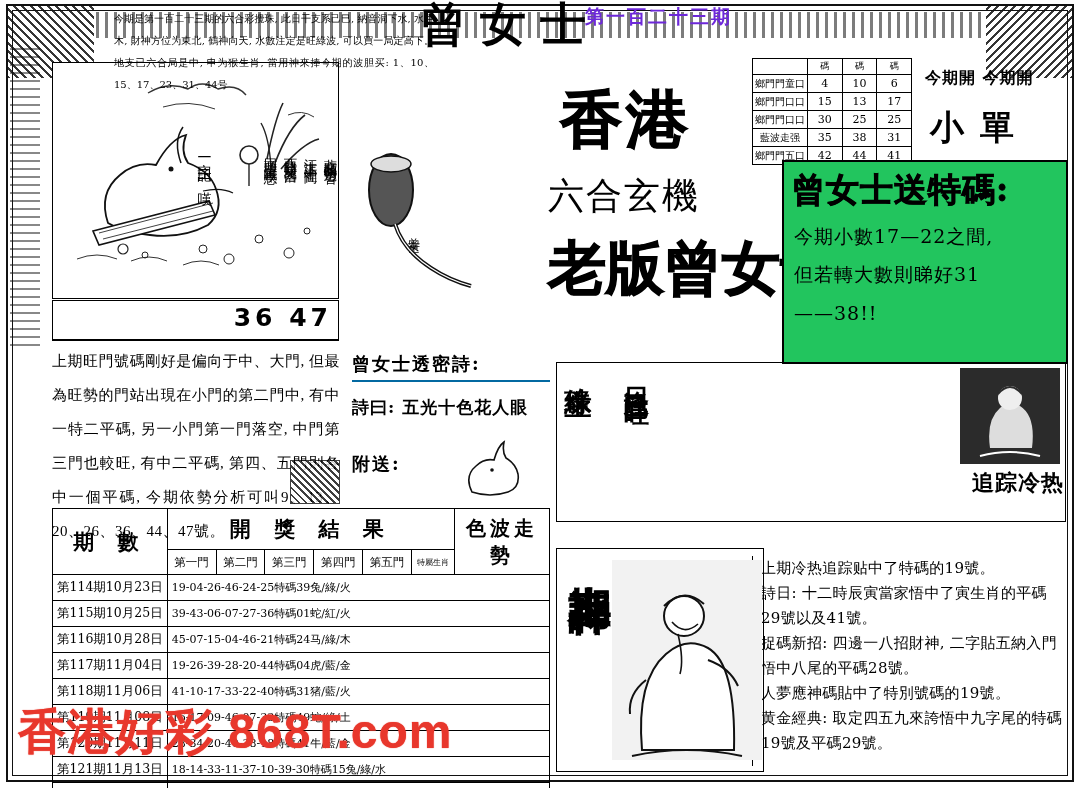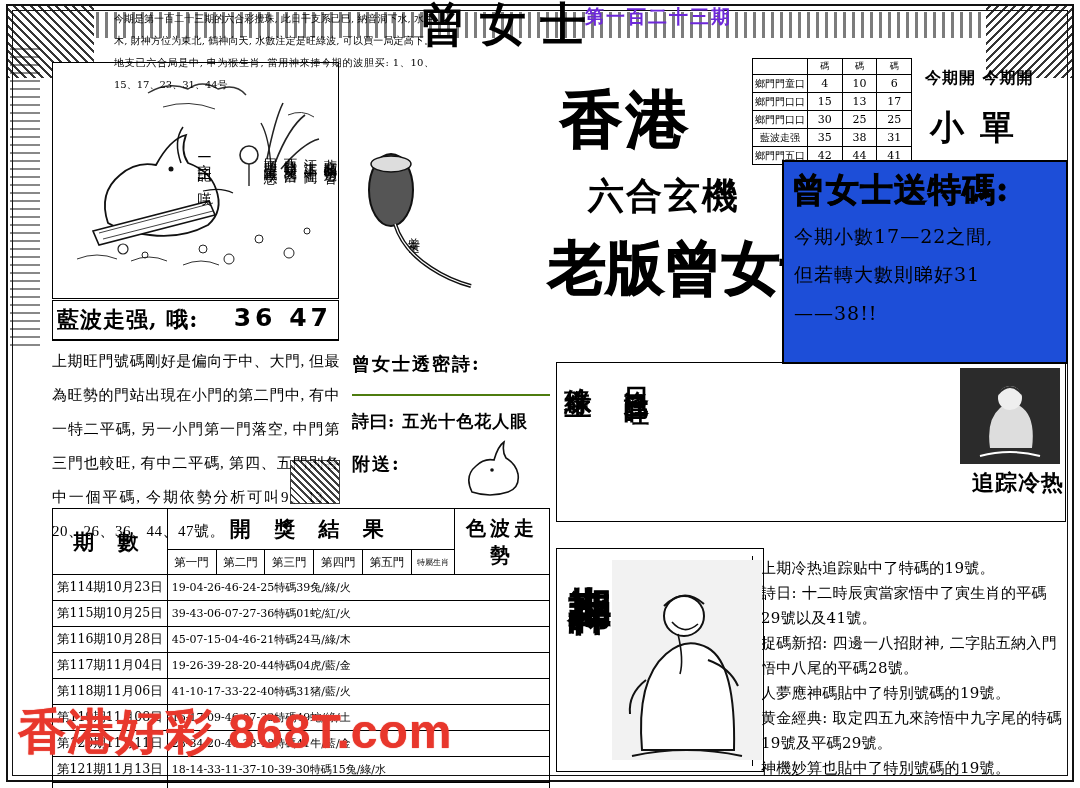--- a/index.html
+++ b/index.html
@@ -126,42 +126,42 @@
   .pipe{
     position:absolute;left:355px;top:150px;width:120px;height:150px;
   }
 
   
   .secret-box{
     position:absolute;left:352px;top:352px;width:198px;
   }
   .secret-title{
     font-family:"DejaVu Serif", serif;font-weight:bold;font-size:18px;letter-spacing:2px;
-    border-bottom:2px solid #4d7c0f;padding-bottom:18px;
+    border-bottom:2px solid #0369a1;padding-bottom:4px;
   }
   .secret-line{
     margin-top:14px;font-family:"DejaVu Serif", serif;font-weight:bold;font-size:17px;
     letter-spacing:1px;
   }
   .fusong{
     position:absolute;left:352px;top:452px;font-family:"DejaVu Serif", serif;
     font-weight:bold;font-size:18px;letter-spacing:2px;
   }
   .bunny2{position:absolute;left:452px;top:440px;width:70px;height:60px;}
 
   
   .hk-title{
     position:absolute;left:560px;top:78px;
     font-family:"DejaVu Serif", serif;font-weight:bold;
     font-size:62px;letter-spacing:4px;
     -webkit-text-stroke:1px #000;
   }
   .liuhe{
     position:absolute;left:548px;top:172px;
-    font-family:"DejaVu Serif", serif;font-weight:bold;font-size:36px;letter-spacing:2px;margin-left:40px;
+    font-family:"DejaVu Serif", serif;font-weight:normal;font-size:36px;letter-spacing:2px;
   }
   .laoban{
     position:absolute;left:548px;top:230px;
     font-family:"DejaVu Serif", serif;font-weight:bold;font-size:58px;letter-spacing:0px;
     -webkit-text-stroke:1.2px #000;
   }
 
   
   .top-table{
     position:absolute;left:752px;top:58px;width:160px;
@@ -175,21 +175,21 @@
     font-family:"DejaVu Serif", serif;font-weight:bold;font-size:16px;letter-spacing:1px;
   }
   .kai-word{
     position:absolute;left:930px;top:105px;
     font-family:"DejaVu Serif", serif;font-weight:bold;font-size:34px;letter-spacing:16px;
   }
 
   
   .send-box{
     position:absolute;left:782px;top:160px;width:282px;height:200px;
-    border:2px solid #000;background:#1d4ed8;
+    border:2px solid #000;background:#22c55e;
   }
   .send-title{
     position:absolute;left:8px;top:6px;
     font-family:"DejaVu Serif", serif;font-weight:bold;font-size:33px;letter-spacing:1px;
     -webkit-text-stroke:.8px #000;
   }
   .send-line{
     font-family:"DejaVu Serif", serif;font-size:19px;letter-spacing:1px;
     position:absolute;left:10px;
   }
@@ -295,21 +295,20 @@
       <circle cx="92" cy="192" r="3" fill="none" stroke="#222" stroke-width="1"></circle>
       <circle cx="150" cy="186" r="4" fill="none" stroke="#222" stroke-width="1"></circle>
       <circle cx="176" cy="196" r="5" fill="none" stroke="#222" stroke-width="1"></circle>
       <circle cx="206" cy="176" r="4" fill="none" stroke="#222" stroke-width="1"></circle>
       <circle cx="236" cy="190" r="5" fill="none" stroke="#222" stroke-width="1"></circle>
       <circle cx="254" cy="168" r="3" fill="none" stroke="#222" stroke-width="1"></circle>
     </svg>
   </div>
 
   <div class="blue-strip">
-    <div class="txt">藍波走强, 哦:</div>
     <div class="nums">36 47</div>
   </div>
 
   <div class="left-para">上期旺門號碼剛好是偏向于中、大門, 但最為旺勢的門站出現在小門的第二門中, 有中一特二平碼, 另一小門第一門落空, 中門第三門也較旺, 有中二平碼, 第四、五門則各中一個平碼, 今期依勢分析可叫9、13、20、26、36、44、47號。</div>
   <div class="stamp"></div>
 
   <div class="v-text yizi">一字記曰:嘆</div>
   <div class="v-text poem-col poem1">回頭攬上藏嘆息</div>
   <div class="v-text poem-col poem2">西時日頭又落西</div>
   <div class="v-text poem-col poem3">江上江下十裡間</div>
@@ -453,21 +452,20 @@
     <path d="M20 88 q30 -8 60 0" fill="none" stroke="#fff" stroke-width="2"></path>
   </svg>
   <div class="zhui">追踪冷热</div>
 
   <div class="br-box">
     <div class="br-line">上期冷热追踪贴中了特碼的19號。</div>
     <div class="br-line">詩日: 十二時辰寅當家悟中了寅生肖的平碼29號以及41號。</div>
     <div class="br-line">捉碼新招: 四邊一八招財神, 二字貼五納入門悟中八尾的平碼28號。</div>
     <div class="br-line">人夢應神碼貼中了特別號碼的19號。</div>
     <div class="br-line">黄金經典: 取定四五九來誇悟中九字尾的特碼19號及平碼29號。</div>
-    <div class="br-line">神機妙算也貼中了特別號碼的19號。</div>
   </div>
 
   <div class="figure-box"></div>
   <div class="v-text shangqi">上期評神</div>
   <svg class="figure" viewBox="0 0 150 200">
     <rect x="0" y="0" width="150" height="200" fill="#f2f2f2"></rect>
     <path d="M30 190 q-6 -70 24 -96 q20 -18 42 -6 q28 16 26 102 z" fill="#fff" stroke="#111" stroke-width="2"></path>
     <circle cx="72" cy="56" r="20" fill="#fff" stroke="#111" stroke-width="2"></circle>
     <path d="M52 46 q20 -20 40 -2" fill="none" stroke="#111" stroke-width="2"></path>
     <path d="M60 62 q12 14 26 2" fill="none" stroke="#111" stroke-width="1.6"></path>

